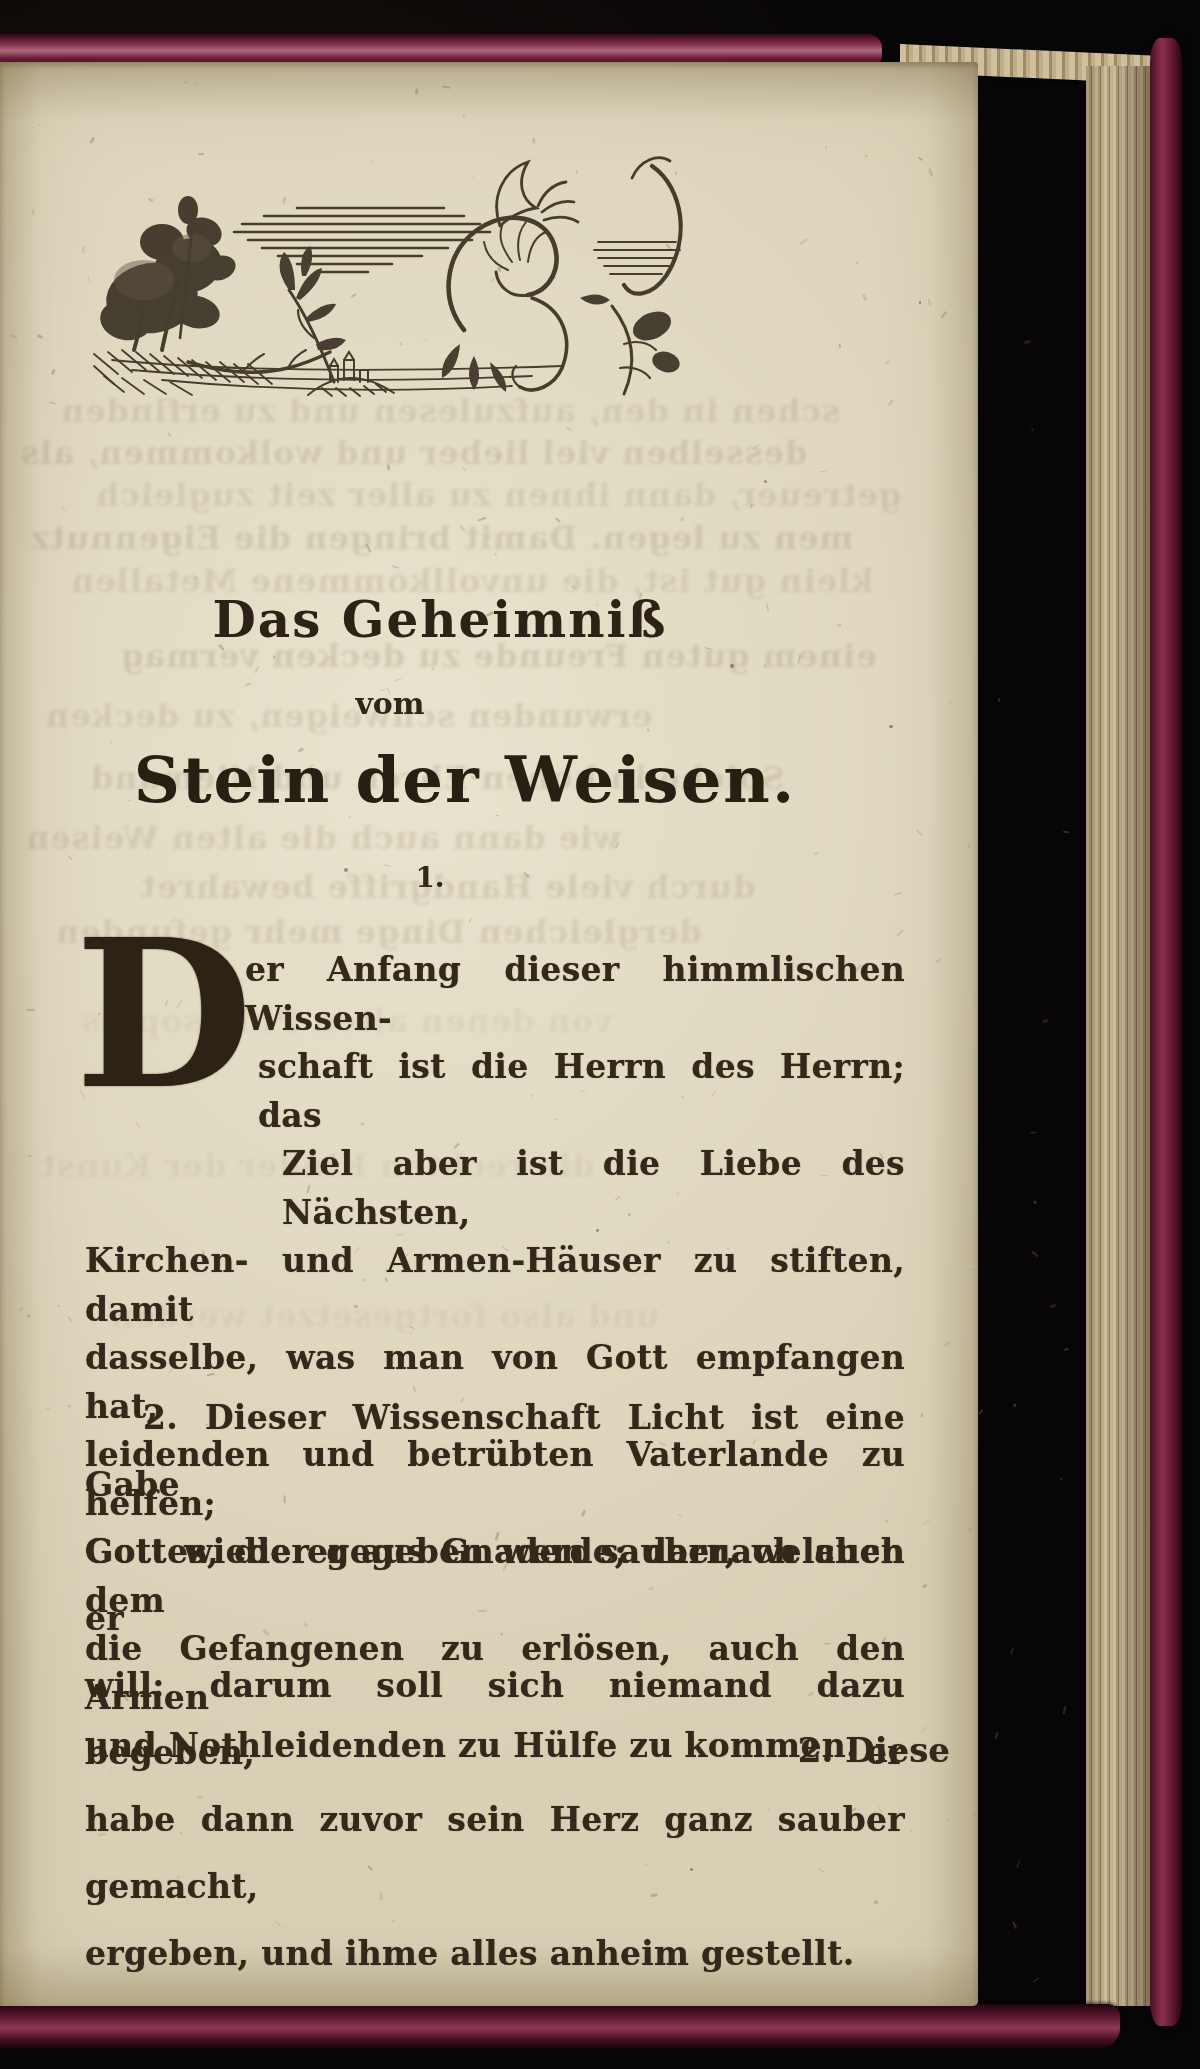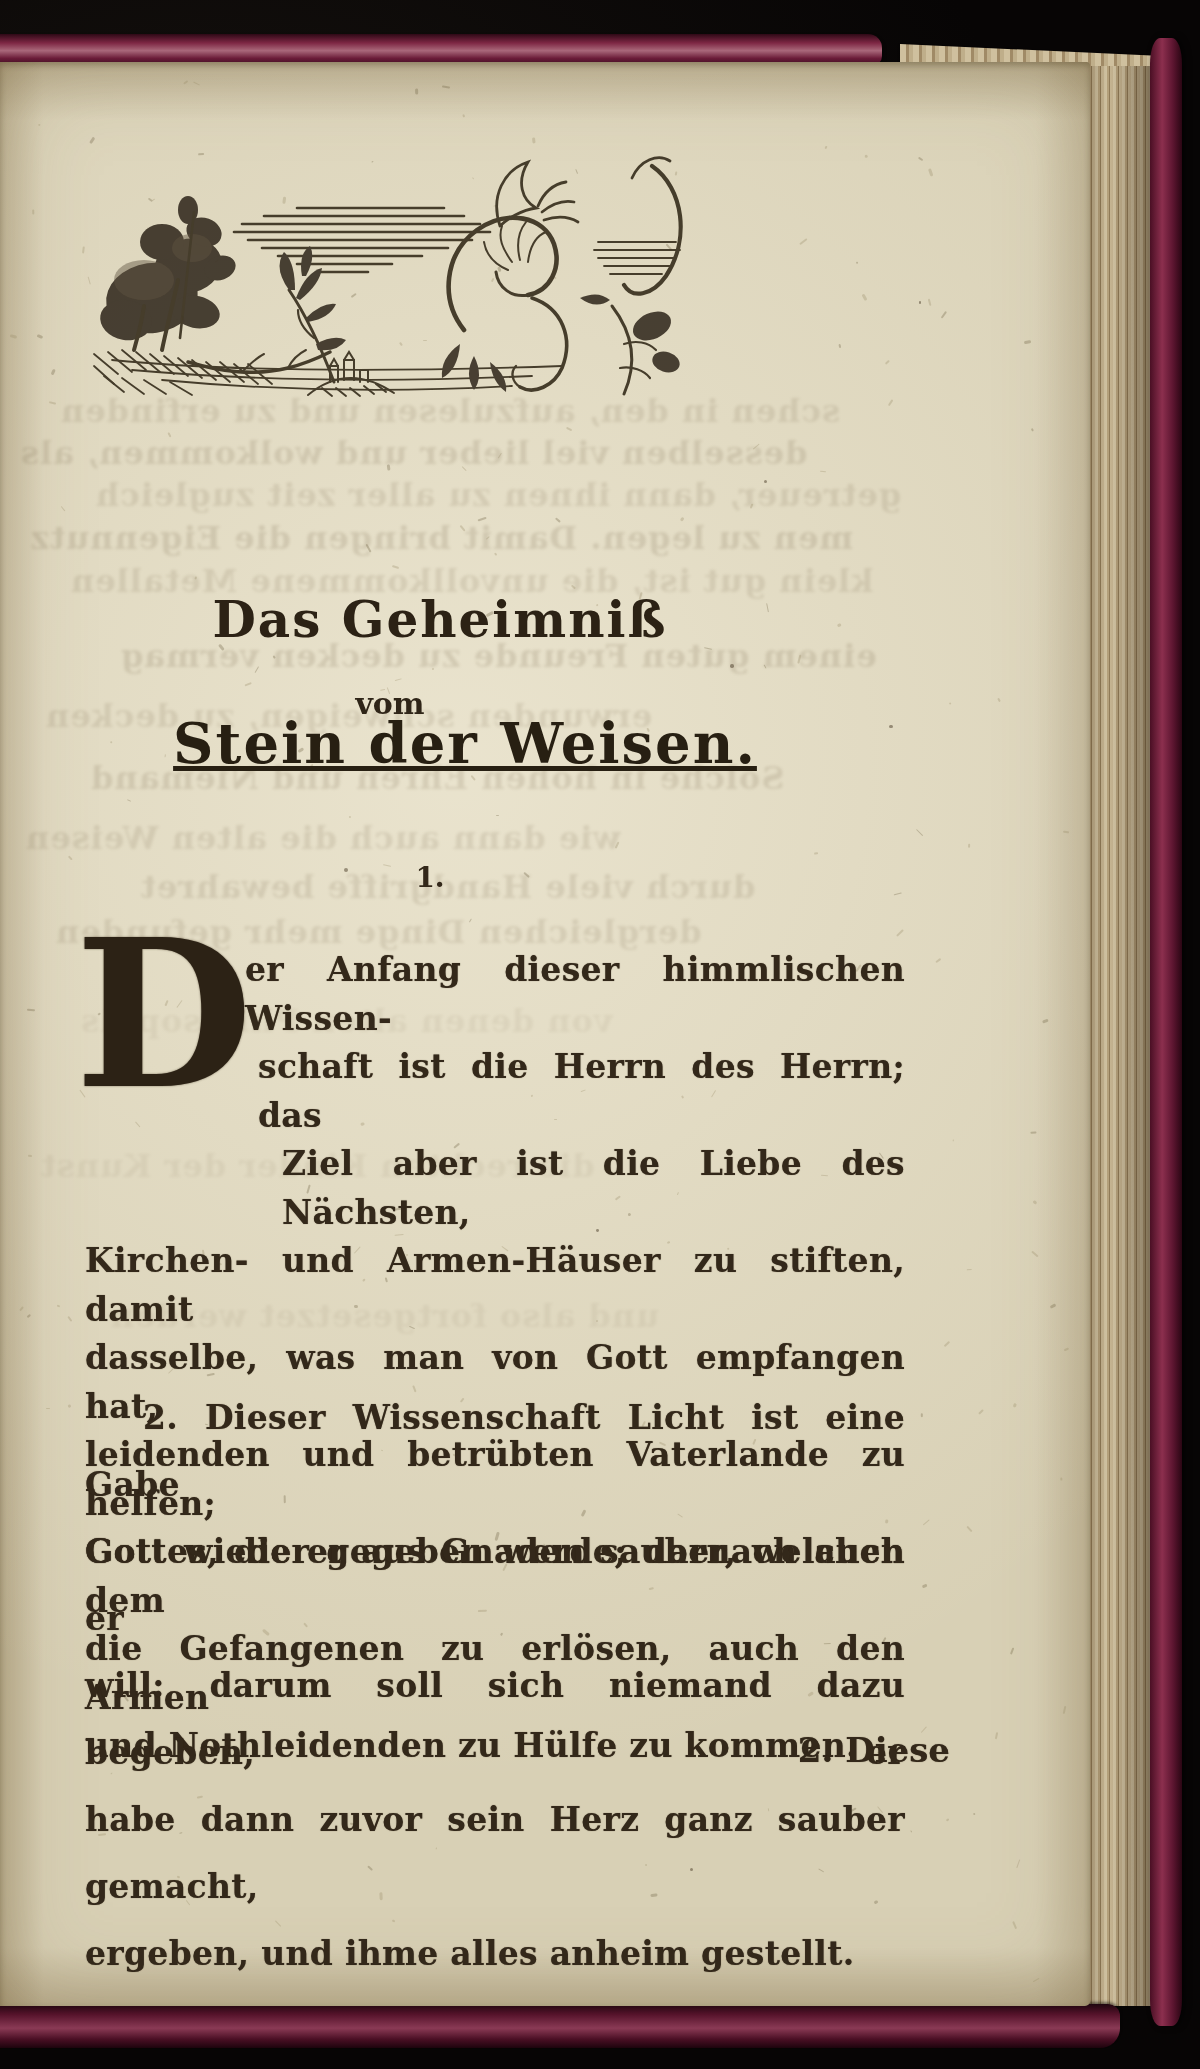--- a/index.html
+++ b/index.html
@@ -23,21 +23,21 @@
   .leather-right{position:absolute;left:1150px;top:38px;width:32px;height:1988px;
     border-radius:10px/26px;
     background:linear-gradient(90deg,#4a0f24,#8c2f4e 38%,#5c1530 72%,#2a0613);
     box-shadow:3px 0 6px rgba(0,0,0,.6);}
   .leather-bottom{position:absolute;left:0;top:2004px;width:1120px;height:44px;
     border-radius:0 12px 20px 0;
     background:linear-gradient(180deg,#1f060f 0%,#56132b 24%,#8a3a55 55%,#4a0f24 80%,#1d040d 100%);
     box-shadow:0 -2px 3px rgba(0,0,0,.45);}
 
   
-  .paper{position:absolute;left:0;top:62px;width:1090px;height:1944px;
+  .paper{position:absolute;left:0;top:62px;width:978px;height:1944px;
     border-radius:0 3px 5px 0;
     background:
       radial-gradient(140% 85% at 42% 36%, rgba(248,243,226,.55), rgba(0,0,0,0) 62%),
       linear-gradient(90deg, rgba(125,105,65,.30), rgba(0,0,0,0) 4%),
       linear-gradient(270deg, rgba(125,105,65,.22), rgba(0,0,0,0) 5%),
       linear-gradient(180deg, rgba(115,95,55,.32), rgba(0,0,0,0) 3%),
       linear-gradient(0deg, rgba(115,95,55,.26), rgba(0,0,0,0) 3%),
       #d8d0b5;
     box-shadow:inset 0 0 95px rgba(122,100,58,.30), inset 0 3px 6px rgba(60,45,20,.35);}
 
@@ -61,21 +61,21 @@
   .ghost-line:nth-of-type(12){top:940px;left:80px;opacity:.08;}
   .ghost-line:nth-of-type(13){top:1085px;left:40px;opacity:.08;}
   .ghost-line:nth-of-type(14){top:1235px;left:110px;opacity:.08;}
 
   
   .ink{color:#33281a;text-shadow:0 0 1px rgba(45,33,15,.55);}
   .vignette{position:absolute;left:92px;top:86px;width:600px;height:258px;}
   .title-block{position:absolute;left:85px;width:820px;text-align:center;font-weight:bold;}
   .title-1{top:528px;font-size:50px;transform:translateX(-55px);letter-spacing:2px;color:#2c2215;}
   .title-vom{top:624px;font-size:30px;transform:translateX(-105px);color:#2f2518;}
-  .title-2{top:648px;font-size:56px;transform:translateX(-30px);letter-spacing:2px;color:#271f12;text-decoration:underline;}
+  .title-2{top:680px;font-size:64px;transform:translateX(-30px);letter-spacing:2px;color:#271f12;}
   .section-no{top:799px;font-size:28px;transform:translateX(-65px);color:#33281a;}
 
   .para{position:absolute;left:85px;width:820px;font-weight:bold;font-size:33px;
         letter-spacing:.3px;}
   .para-1{top:884px;line-height:48.5px;}
   .para-2{top:1322px;line-height:67px;}
   .line{text-align:justify;text-align-last:justify;}
   .line--short{text-align-last:left;}
   .pad-1{padding-left:160px;}
   .pad-2{padding-left:173px;}

